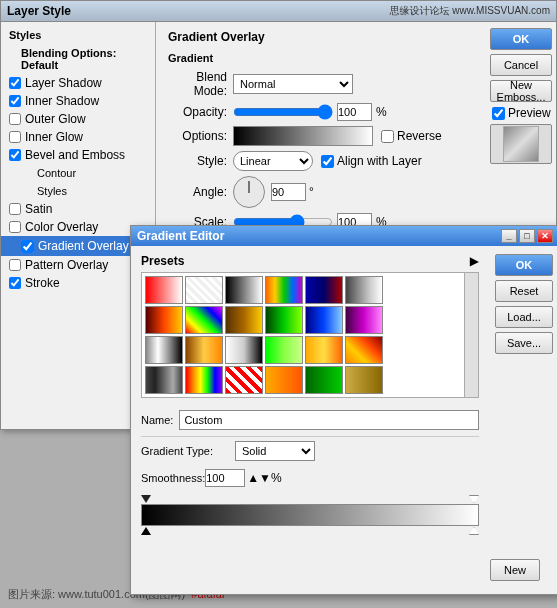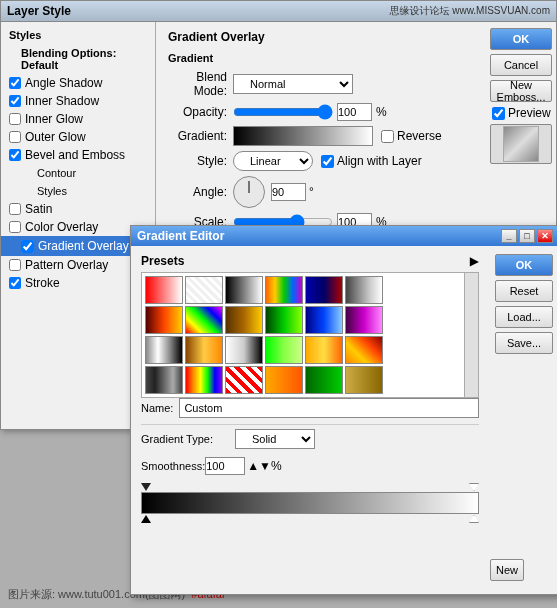--- a/index.html
+++ b/index.html
@@ -94,21 +94,21 @@
       width: 65px;
       text-align: right;
       padding-right: 6px;
       color: #000;
     }
     .form-control-select {
       height: 20px;
       font-size: 11px;
       background: #fff;
       border: 1px solid #888;
-      padding: 0 12px;
+      padding: 0 2px;
     }
     .slider-container {
       display: flex;
       align-items: center;
       gap: 4px;
     }
     .slider {
       width: 100px;
       height: 14px;
     }
@@ -286,21 +286,21 @@
       position: absolute;
       right: 0; top: 0;
       width: 14px;
       height: 100%;
       background: #e0e0e0;
       border-left: 1px solid #aaa;
     }
     .name-row {
       display: flex;
       align-items: center;
-      margin-top: 0;
+      margin-top: 12px;
       gap: 6px;
     }
     .name-label { font-size: 11px; color: #000; }
     .name-input {
       flex: 1;
       height: 20px;
       border: 1px solid #888;
       font-size: 11px;
       padding: 0 4px;
     }
@@ -358,33 +358,33 @@
     <span>Layer Style</span>
     <span style="flex:1; text-align:right; font-size:10px; color:#333; font-weight:normal;">思缘设计论坛 www.MISSVUAN.com</span>
   </div>
   <div class="panel-body">
 
     <div class="styles-sidebar">
       <div class="styles-header">Styles</div>
       <div class="style-item bold-item">Blending Options: Default</div>
       <div class="checkbox-item">
         <input type="checkbox" checked="" style="">
-        <span>Angle Shadow</span>
+        <span>Layer Shadow</span>
       </div>
       <div class="checkbox-item">
         <input type="checkbox" checked="" style="">
         <span>Inner Shadow</span>
       </div>
       <div class="checkbox-item">
         <input type="checkbox" style="">
+        <span>Outer Glow</span>
+      </div>
+      <div class="checkbox-item">
+        <input type="checkbox" style="">
         <span>Inner Glow</span>
-      </div>
-      <div class="checkbox-item">
-        <input type="checkbox" style="">
-        <span>Outer Glow</span>
       </div>
       <div class="checkbox-item">
         <input type="checkbox" checked="" style="">
         <span>Bevel and Emboss</span>
       </div>
       <div class="style-item" style="padding-left:36px;">Contour</div>
       <div class="style-item" style="padding-left:36px;">Styles</div>
       <div class="checkbox-item">
         <input type="checkbox" style="">
         <span>Satin</span>
@@ -418,21 +418,21 @@
       </div>
       <div class="form-row">
         <span class="form-label">Opacity:</span>
         <div class="slider-container">
           <input type="range" class="slider" min="0" max="100" value="100" style="">
           <input type="text" class="number-input" value="100" style="">
           <span>%</span>
         </div>
       </div>
       <div class="form-row">
-        <span class="form-label">Gradient:</span>
+        <span class="form-label">Options:</span>
         <div class="gradient-preview-bar"></div>
         <span style="width:8px;"></span>
         <div class="checkbox-inline">
           <input type="checkbox" style="">
           <span>Reverse</span>
         </div>
       </div>
       <div class="form-row">
         <span class="form-label">Style:</span>
         <select class="form-control-select" style="width:80px;border-radius:10px;">
@@ -559,19 +559,19 @@
     <div class="dialog-right">
       <button class="btn blue">OK</button>
       <button class="btn">Reset</button>
       <button class="btn">Load...</button>
       <button class="btn">Save...</button>
     </div>
   </div>
 </div>
 
 <div style="position:absolute; top:559px; left:490px; z-index:11;">
-  <button class="btn" style="width:34px;">New</button>
+  <button class="btn" style="width:50px;">New</button>
 </div>
 
 <div class="watermark">
   <span class="watermark-text">图片来源: www.tutu001.com(图图网)</span>
   <span class="watermark-red">#afafaf</span>
 </div>
 
 </body></html>

